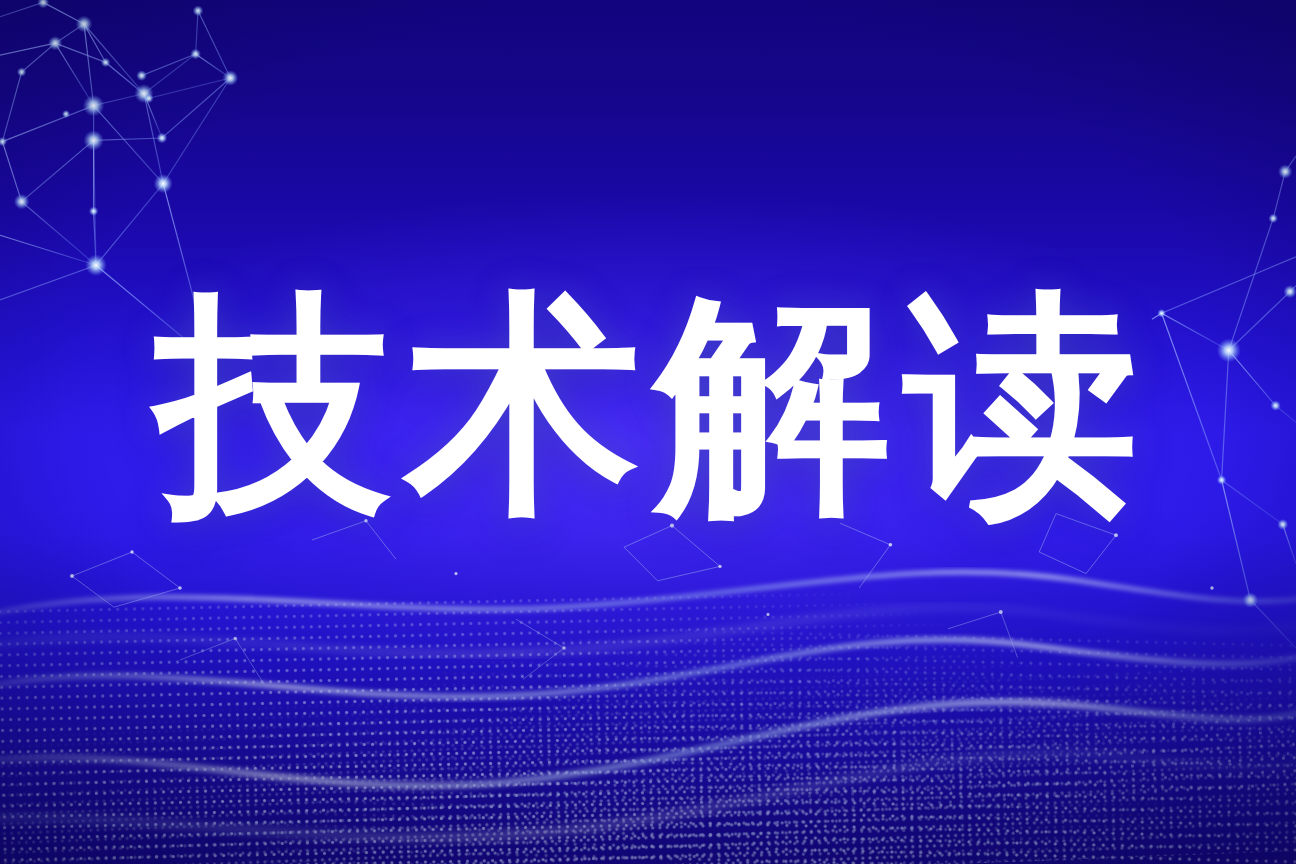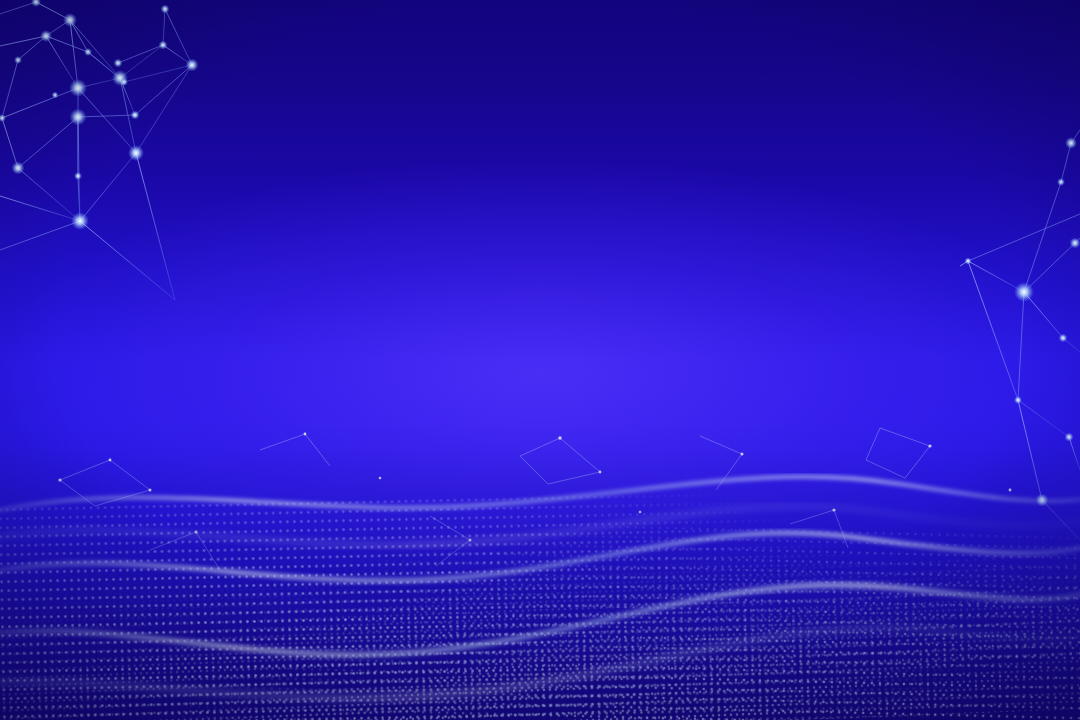--- a/index.html
+++ b/index.html
@@ -251,14 +251,17 @@
         <circle cx="380" cy="58" r="1.3"></circle>
           <circle cx="640" cy="92" r="1.3"></circle>
       </g>
     </svg>
 
     <div class="wave-shade"></div>
   </div>
 
   <div class="bg-vig"></div>
 
+  <div class="title-wrap">
+    <div class="title">技术解读</div>
+  </div>
 
 </div>
 
 </body></html>

